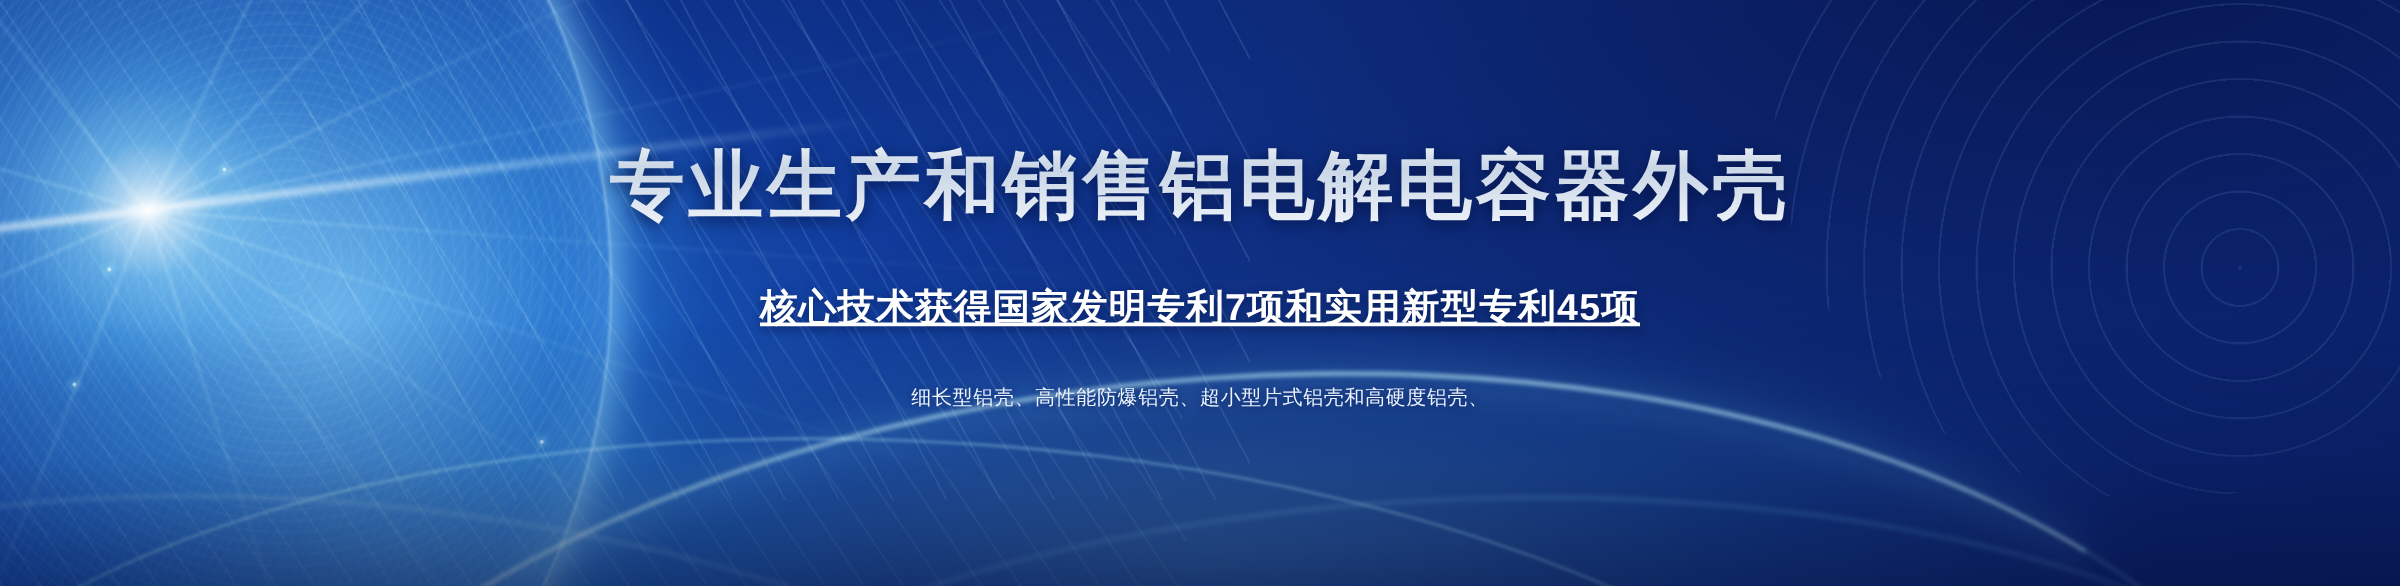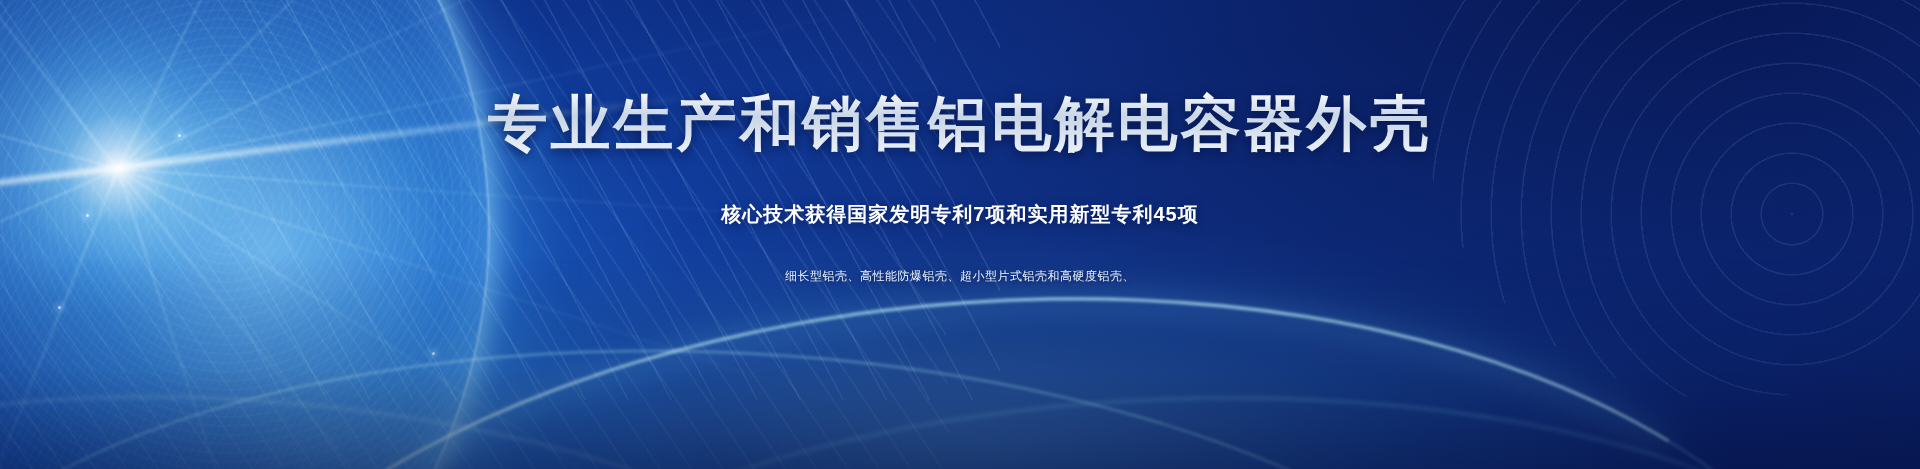--- a/index.html
+++ b/index.html
@@ -226,21 +226,21 @@
     inset:0;
     display:flex;
     flex-direction:column;
     align-items:center;
     text-align:center;
     z-index:6;
   }
 
   .title{
     margin:0;
-    padding-top:91px;
+    padding-top:116px;
     font-size:60px;
     font-weight:bold;
     letter-spacing:3px;
     line-height:1.1;
     background:linear-gradient(to bottom,
         #ffffff 0%,
         #f2f6fb 26%,
         #d8e2ee 46%,
         #ffffff 56%,
         #c9d6e6 74%,
@@ -249,32 +249,33 @@
     background-clip:text;
     color:transparent;
     -webkit-text-fill-color:transparent;
     filter:drop-shadow(0 3px 6px rgba(2,14,60,0.75));
     white-space:nowrap;
   }
 
   .subtitle{
     margin:0;
     padding-top:44px;
-    font-size:20px;
+    font-size:30px;
     font-weight:bold;
     color:#ffffff;
     letter-spacing:1px;
     text-shadow:0 2px 8px rgba(3,18,70,0.6);
     white-space:nowrap;
+    text-decoration:underline;
   }
 
   .desc{
     margin:0;
     padding-top:36px;
-    font-size:12px;
+    font-size:16px;
     line-height:2.0;
     color:#eaf3ff;
     letter-spacing:0.5px;
     text-shadow:0 1px 5px rgba(3,18,70,0.55);
   }
   .desc div{white-space:nowrap;}
 </style>
 </head>
 <body>
 

